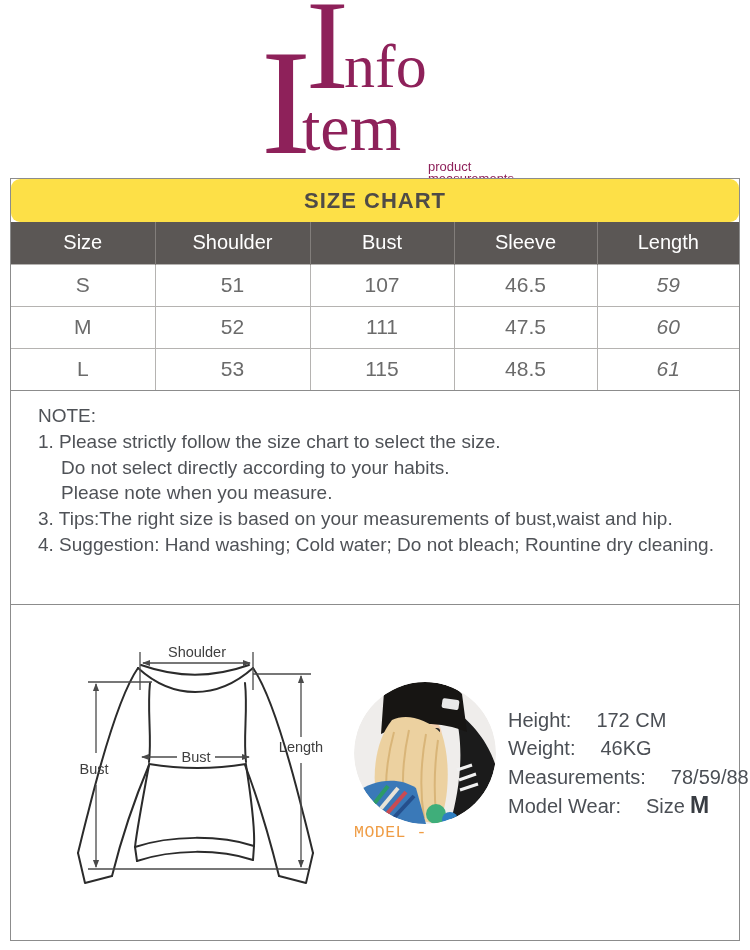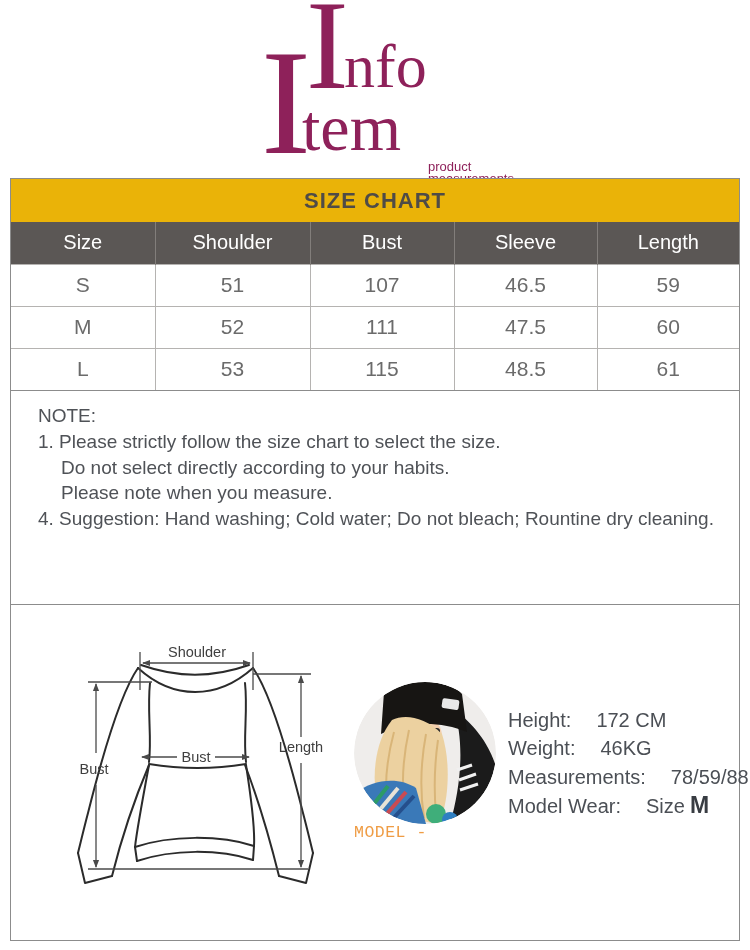--- a/index.html
+++ b/index.html
@@ -14,31 +14,31 @@
   .logo-nfo { left:344px; top:35px; font-size:62px; }
   .logo-i2 { left:261px; top:27px; font-size:150px; }
   .logo-tem { left:302px; top:95px; font-size:66px; }
   .logo-tagline { position:absolute; left:428px; top:117px; font-size:13px; line-height:12px;
                   color:#8e215a; font-family:"Liberation Sans", sans-serif;margin-top:44px; }
 
   
   .box { position:absolute; left:10px; top:178px; width:730px; height:763px;
          border:1px solid #8c8c8c; background:#fff; }
 
-  .title-strip { height:43px; background:#eab308; display:flex; align-items:center; justify-content:center; }
+  .title-strip { height:43px; background:#fde047; display:flex; align-items:center; justify-content:center;border-radius:9px; }
   .title-strip span { font-size:22px; font-weight:bold; color:#4f4b47; letter-spacing:1px; }
 
   table.size-table { width:100%; border-collapse:collapse; table-layout:fixed; }
   table.size-table th { height:42px; background:#5b5755; color:#ffffff; font-size:20px; font-weight:normal;
                         border-left:1px solid #827e7b; }
   table.size-table th:first-child { border-left:none; }
   table.size-table td { height:42px; text-align:center; vertical-align:middle; color:#6b6b6b; font-size:21px;
                         border:1px solid #b5b3b1; }
   table.size-table td:first-child { border-left:none; }
-  table.size-table td:last-child { border-right:none; }
+  table.size-table td:last-child { border-right:none;font-style:italic; }
   table.size-table tr:last-child td { border-bottom:none; }
 
   .note { border-top:1px solid #8c8c8c; border-bottom:1px solid #8c8c8c; height:215px;
           padding:12px 0 0 27px; font-size:19px; line-height:25.8px; color:#4f5257; }
   .note .indent { padding-left:23px; }
 
   .bottom { position:relative; height:336px; }
 
   
   .sketch { position:absolute; left:64px; top:36px; }
@@ -120,20 +120,21 @@
           <td>61</td>
         </tr>
       </tbody>
     </table>
 
     <div class="note">
       <div>NOTE:</div>
       <div>1. Please strictly follow the size chart to select the size.</div>
       <div class="indent">Do not select directly according to your habits.</div>
       <div class="indent">Please note when you measure.</div>
+      <div>3. Tips:The right size is based on your measurements of bust,waist and hip.</div>
       <div>4. Suggestion: Hand washing; Cold water; Do not bleach; Rountine dry cleaning.</div>
     </div>
 
     <div class="bottom">
 
       <svg class="sketch" width="260" height="250" viewBox="0 0 260 250">
         <defs>
           <marker id="ah" viewBox="0 0 10 10" refX="8" refY="5" markerWidth="7" markerHeight="7" orient="auto-start-reverse">
             <path d="M0,1.5 L9,5 L0,8.5 z" fill="#4a4a4a"></path>
           </marker>

